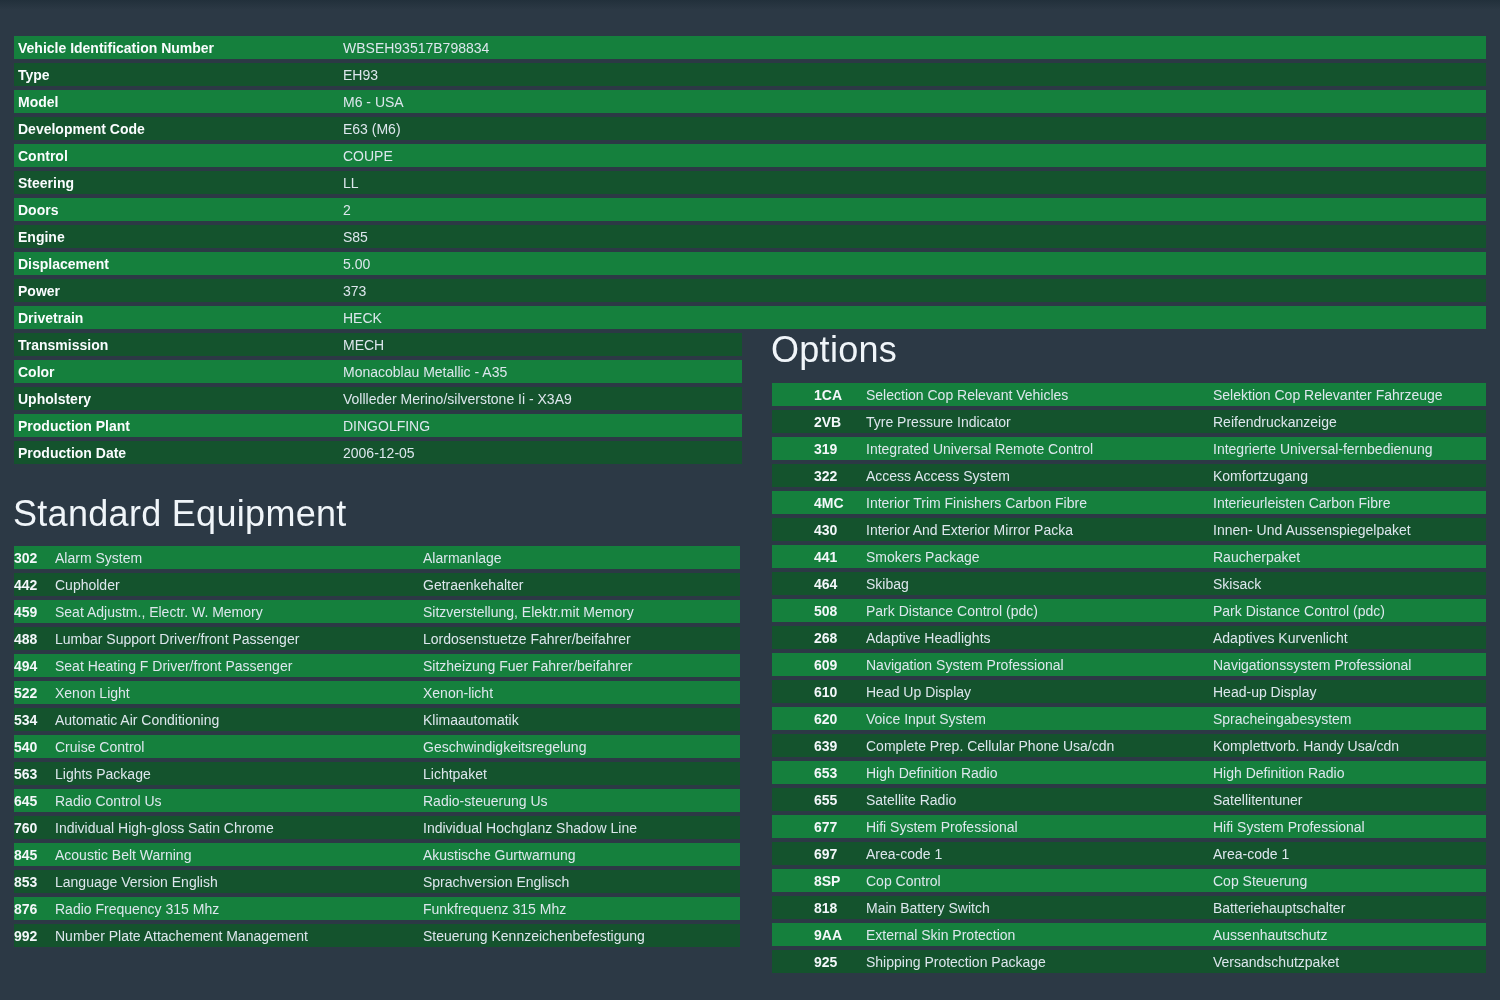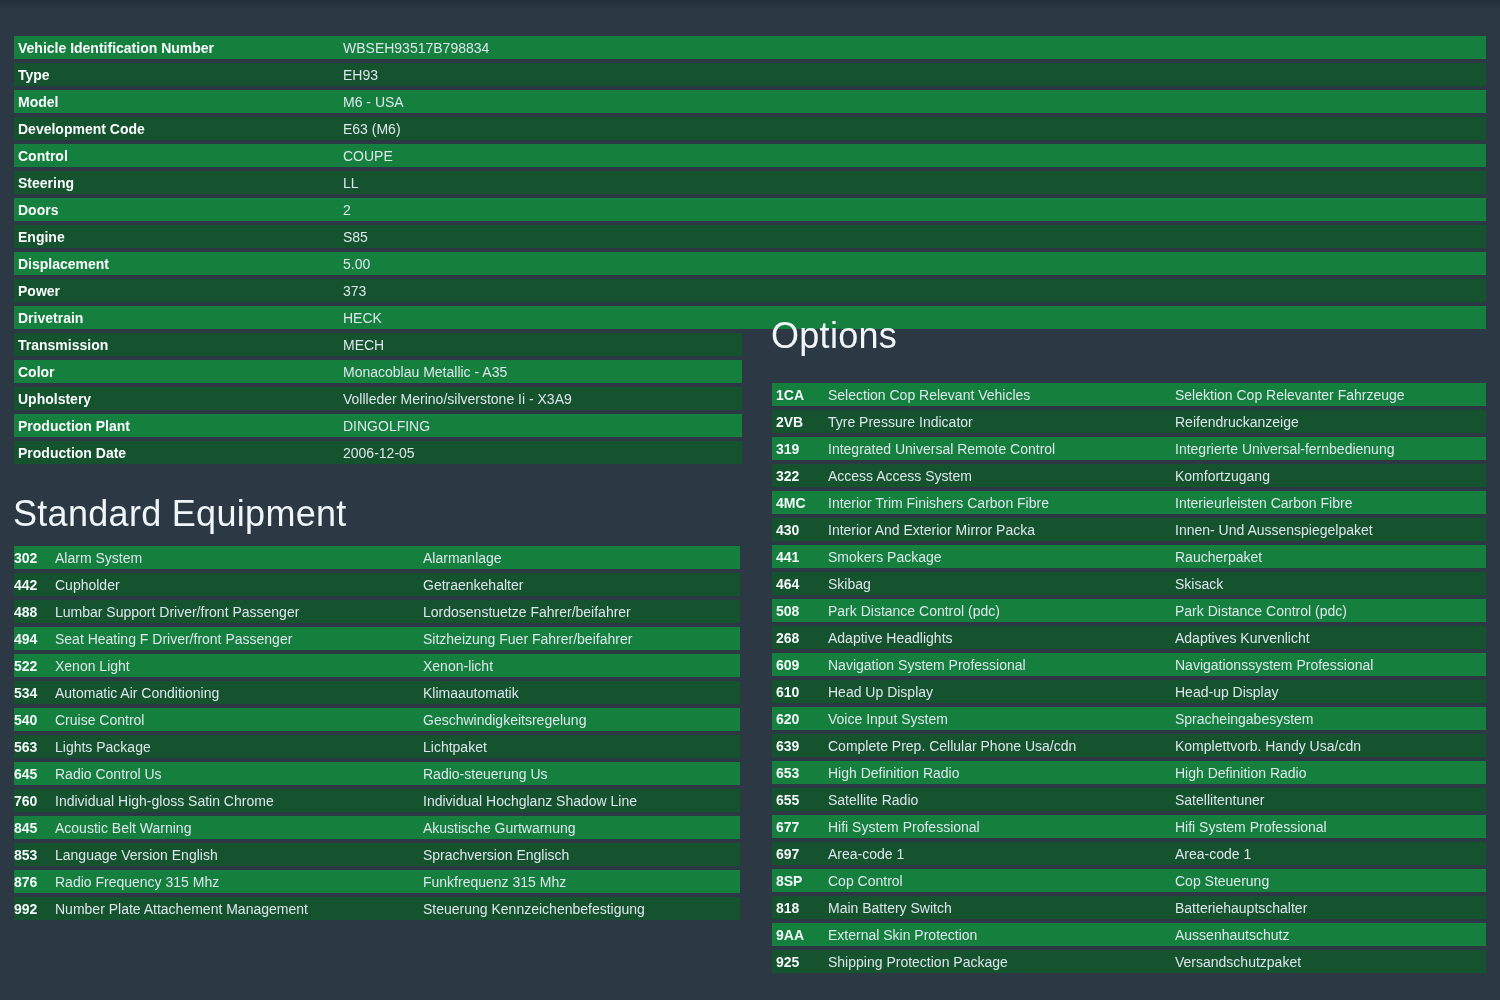--- a/index.html
+++ b/index.html
@@ -26,35 +26,35 @@
   .v-row.narrow  { width: 728px; }
   .col-label { width: 325px; padding-left: 4px; font-weight: bold; color: #fafcfe; }
   .col-value { flex: 1; color: #dde6ed; }
 
   .se-table  { position: absolute; left: 14px; top: 546px; width: 726px; }
   .se-row .col-code { width: 41px; font-weight: bold; color: #f3f7fa; }
   .se-row .col-en   { width: 368px; color: #dde6ed; }
   .se-row .col-de   { flex: 1; color: #dde6ed; }
 
   .opt-table { position: absolute; left: 772px; top: 383px; width: 714px; }
-  .opt-row .col-code { width: 52px; padding-left: 4px; font-weight: bold; color: #f3f7fa; }
+  .opt-row .col-code { width: 52px; padding-left: 4px; font-weight: bold; color: #f3f7fa; margin-left: 38px; }
   .opt-row .col-en   { width: 347px; color: #dde6ed; }
   .opt-row .col-de   { flex: 1; color: #dde6ed; }
 
   .section-title {
     position: absolute;
     margin: 0;
     font-size: 36px;
     font-weight: 400;
     color: #f0f5f9;
     letter-spacing: 0.3px;
     line-height: 44px;
   }
   .se-title  { left: 13px;  top: 492px; }
-  .opt-title { left: 771px; top: 314px; }
+  .opt-title { left: 771px; top: 328px; }
 </style>
 </head>
 <body>
 
 <div class="page">
   <div class="vehicle-table" id="vehicle-table">
       <div class="row v-row light">
         <div class="col-label">Vehicle Identification Number</div>
         <div class="col-value">WBSEH93517B798834</div>
       </div>
@@ -125,20 +125,25 @@
       <div class="row se-row light">
         <div class="col-code">302</div>
         <div class="col-en">Alarm System</div>
         <div class="col-de">Alarmanlage</div>
       </div>
       <div class="row se-row dark">
         <div class="col-code">442</div>
         <div class="col-en">Cupholder</div>
         <div class="col-de">Getraenkehalter</div>
       </div>
+      <div class="row se-row light">
+        <div class="col-code">459</div>
+        <div class="col-en">Seat Adjustm., Electr. W. Memory</div>
+        <div class="col-de">Sitzverstellung, Elektr.mit Memory</div>
+      </div>
       <div class="row se-row dark">
         <div class="col-code">488</div>
         <div class="col-en">Lumbar Support Driver/front Passenger</div>
         <div class="col-de">Lordosenstuetze Fahrer/beifahrer</div>
       </div>
       <div class="row se-row light">
         <div class="col-code">494</div>
         <div class="col-en">Seat Heating F Driver/front Passenger</div>
         <div class="col-de">Sitzheizung Fuer Fahrer/beifahrer</div>
       </div>

